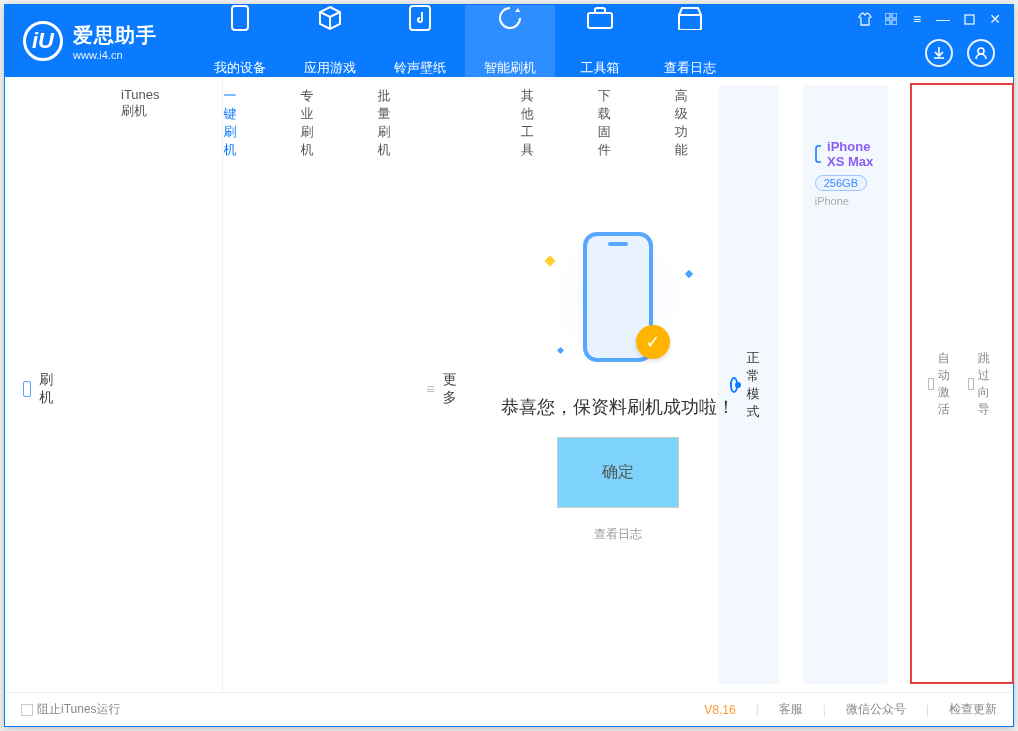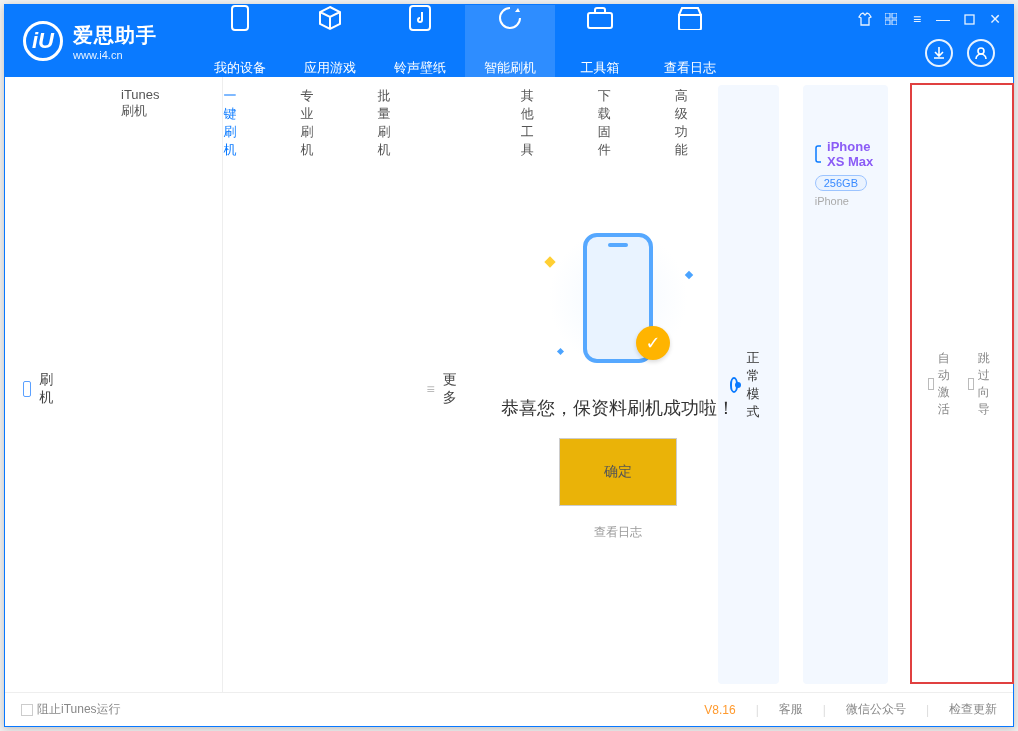--- a/index.html
+++ b/index.html
@@ -47,21 +47,21 @@
 .success-ill { position:relative; width:160px; height:150px; }
 .phone { position:absolute; left:45px; top:5px; width:70px; height:130px; border:4px solid #56a8ff; border-radius:14px; background:#e9f3ff; }
 .phone::before{content:""; position:absolute; top:6px; left:50%; transform:translateX(-50%); width:20px; height:4px; background:#56a8ff; border-radius:2px;}
 .badge { position:absolute; right:28px; bottom:18px; width:34px; height:34px; background:#ffb400; border-radius:50%; display:flex; align-items:center; justify-content:center; color:#fff; font-size:18px; box-shadow:0 2px 4px rgba(0,0,0,.15);}
 .spark { position:absolute; width:6px; height:6px; background:#ffcf33; transform:rotate(45deg);}
 .spark.s1{ left:8px; top:30px; width:8px;height:8px;}
 .spark.s2{ right:6px; top:44px; background:#4aa3ff;}
 .spark.s3{ left:20px; bottom:24px; background:#4aa3ff; width:5px;height:5px;}
 .circle-bg{ position:absolute; left:10px; top:0; width:140px; height:140px; border-radius:50%; background:radial-gradient(circle,#f2f8ff 0%, #fff 70%);}
 .success-text { font-size:18px; color:#333; }
-.ok-btn { padding:24px 44px; border:1px solid #ccc; background:#eab308; font-size:14px; cursor:pointer; color:#555; }
+.ok-btn { padding:24px 44px; border:1px solid #ccc; background:#7dd3fc; font-size:16px; cursor:pointer; color:#555; }
 .view-log { font-size:12px; color:#999; cursor:pointer; }
 
 
 .footer { height:34px; border-top:1px solid #eee; display:flex; align-items:center; font-size:12px; color:#888; padding:8px 16px; gap:6px;}
 .footer .chk-box{ border-color:#ccc;}
 .footer-right { margin-left:auto; display:flex; align-items:center; gap:20px;}
 .ver { color:#ff9a2e; }
 .flink { color:#888; cursor:pointer; }
 .sep { color:#ddd; }
 

